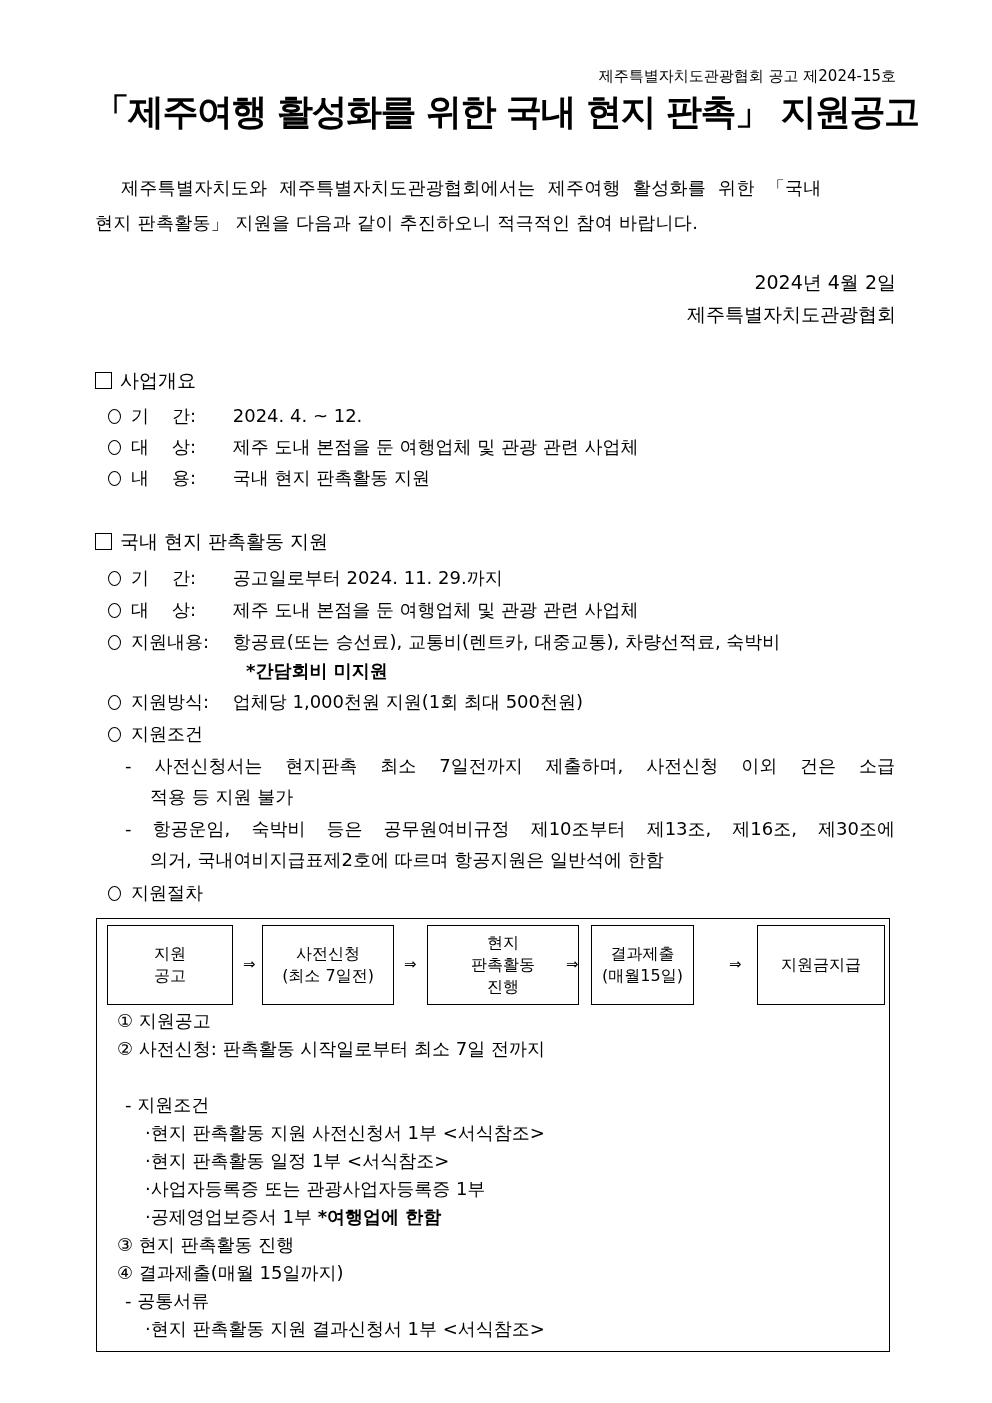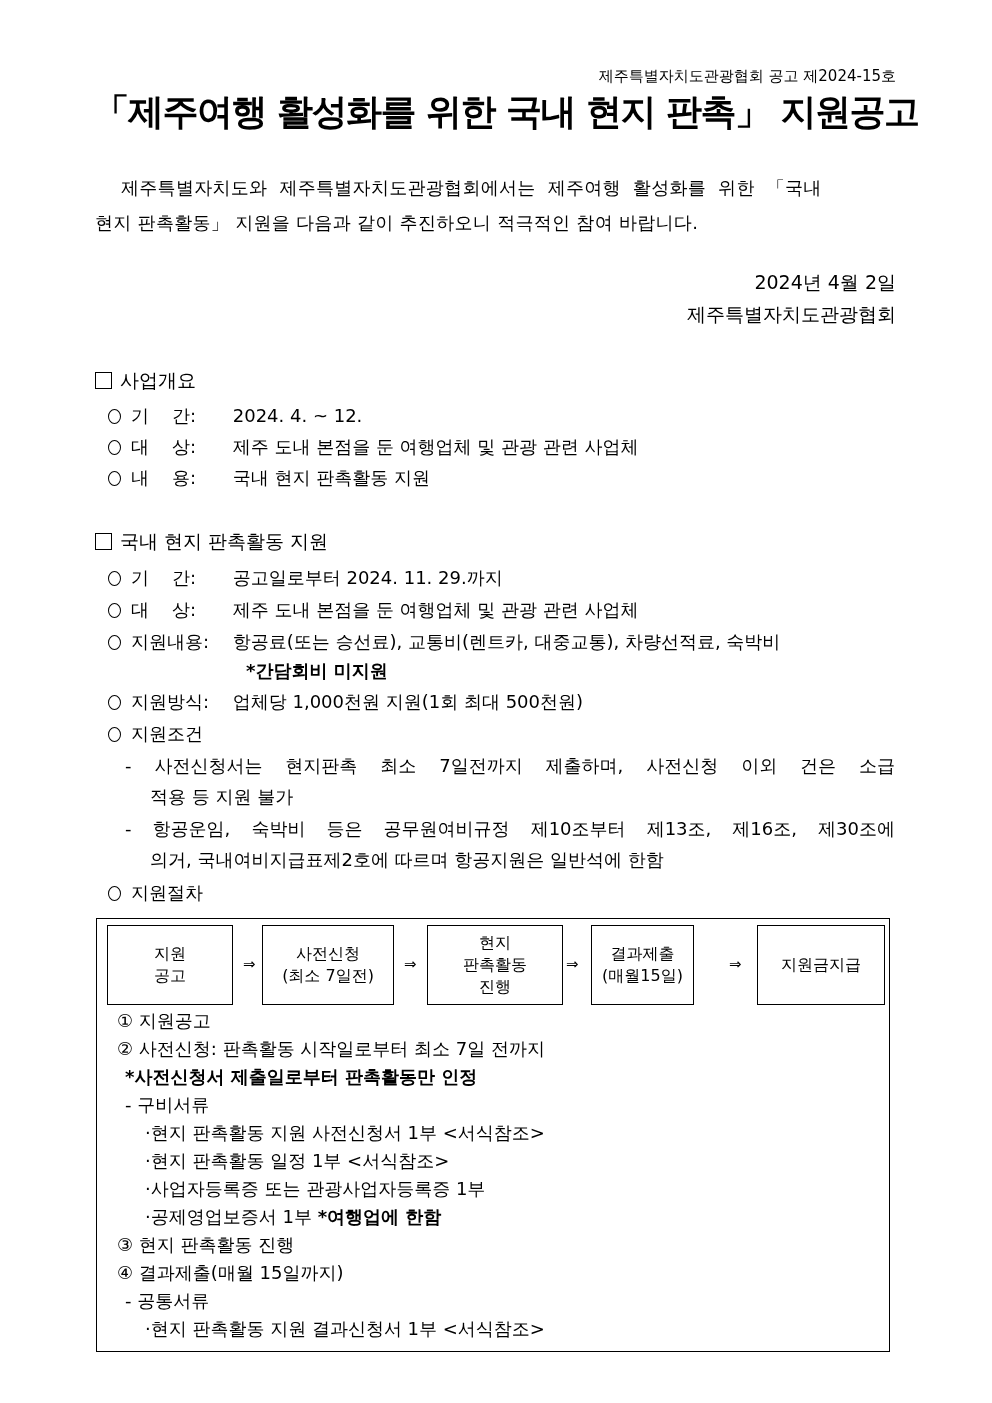--- a/index.html
+++ b/index.html
@@ -94,33 +94,32 @@
   <span class="circle"></span><span>지원절차</span>
 </div>
 
 <div class="abs procedure">
   <div class="step" style="left:10px; width:126px;">지원
 공고</div>
   <div class="arrow" style="left:146px;">⇒</div>
   <div class="step" style="left:165px; width:132px;">사전신청
 (최소 7일전)</div>
   <div class="arrow" style="left:307px;">⇒</div>
-  <div class="step" style="left:330px; width:136px;">현지
+  <div class="step" style="left:330px; width:152px;">현지
 판촉활동
 진행</div>
   <div class="arrow" style="left:469px;">⇒</div>
   <div class="step" style="left:494px; width:103px;">결과제출
 (매월15일)</div>
   <div class="arrow" style="left:632px;">⇒</div>
   <div class="step" style="left:660px; width:128px;text-align:center;">지원금지급</div>
 
   <div class="pline" style="left:20px; top:90px;">① 지원공고</div>
   <div class="pline" style="left:20px; top:118px;">② 사전신청: 판촉활동 시작일로부터 최소 7일 전까지</div>
-  <div class="pline bold" style="left:28px; top:146px;">*사전신청서 제출일로부터 판촉활동만 인정</div>
-  <div class="pline" style="left:28px; top:174px;">- 구비서류</div>
+  <div class="pline" style="left:28px; top:174px;">- 지원조건</div>
   <div class="pline" style="left:48px; top:202px;">·현지 판촉활동 지원 사전신청서 1부 &lt;서식참조&gt;</div>
   <div class="pline" style="left:48px; top:230px;">·현지 판촉활동 일정 1부 &lt;서식참조&gt;</div>
   <div class="pline" style="left:48px; top:258px;">·사업자등록증 또는 관광사업자등록증 1부</div>
   <div class="pline" style="left:48px; top:286px;">
     <span>·공제영업보증서 1부 </span><span class="bold">*여행업에 한함</span>
   </div>
   <div class="pline" style="left:20px; top:314px;">③ 현지 판촉활동 진행</div>
   <div class="pline" style="left:20px; top:342px;">④ 결과제출(매월 15일까지)</div>
   <div class="pline" style="left:28px; top:370px;">- 공통서류</div>
   <div class="pline" style="left:48px; top:398px;text-align:right;">·현지 판촉활동 지원 결과신청서 1부 &lt;서식참조&gt;</div>

